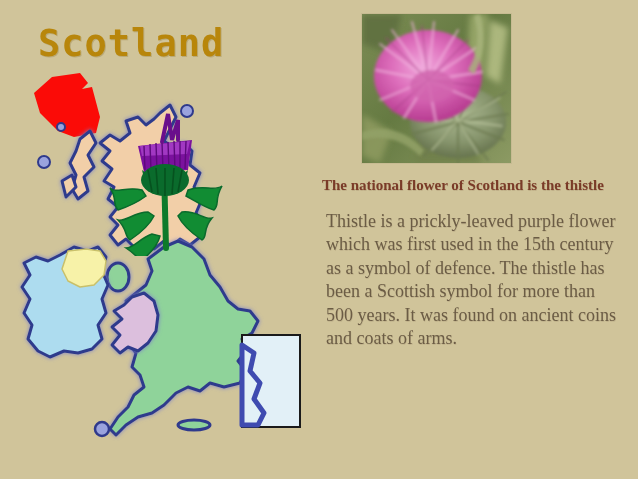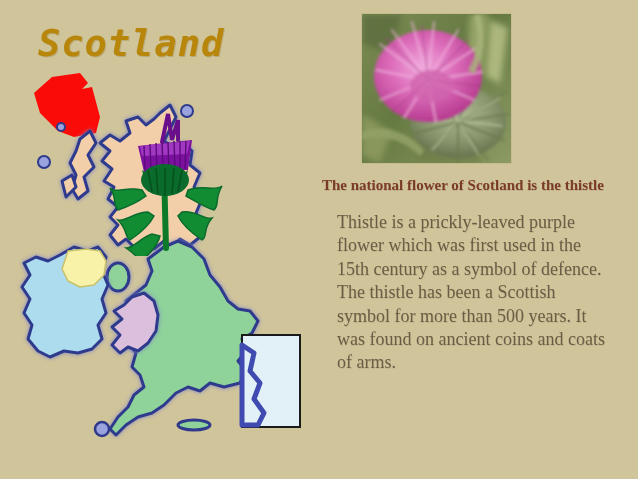--- a/index.html
+++ b/index.html
@@ -25,21 +25,20 @@
     position: absolute;
     left: 38px;
     top: 22px;
     font-family: "DejaVu Sans Mono", "Liberation Mono", monospace;
     font-size: 37px;
     font-weight: bold;
     color: #b8860b;
     letter-spacing: 1px;
     text-shadow: 1px 1px 0 rgba(120,90,20,0.25);
     white-space: nowrap;
-    font-style: italic;
   }
 
   
   #red-shape {
     position: absolute;
     left: 30px;
     top: 73px;
     width: 76px;
     height: 66px;
   }
@@ -90,21 +89,21 @@
     color: #7a3b28;
     line-height: 1.33;
     margin: 0 0 14px 0;
     text-shadow: 0.5px 0.5px 0 rgba(120,90,60,0.18);
   }
   #bodytext {
     font-family: "Liberation Serif", "DejaVu Serif", serif;
     font-size: 18px;
     color: #6b5c45;
     line-height: 1.30;
-    margin: 15px;
+    margin: 4px;
     text-shadow: 0.5px 0.5px 0 rgba(140,120,90,0.2);
   }
 </style>
 </head>
 <body>
 
 <div id="slide">
 
   <div id="title">Scotland</div>
 

